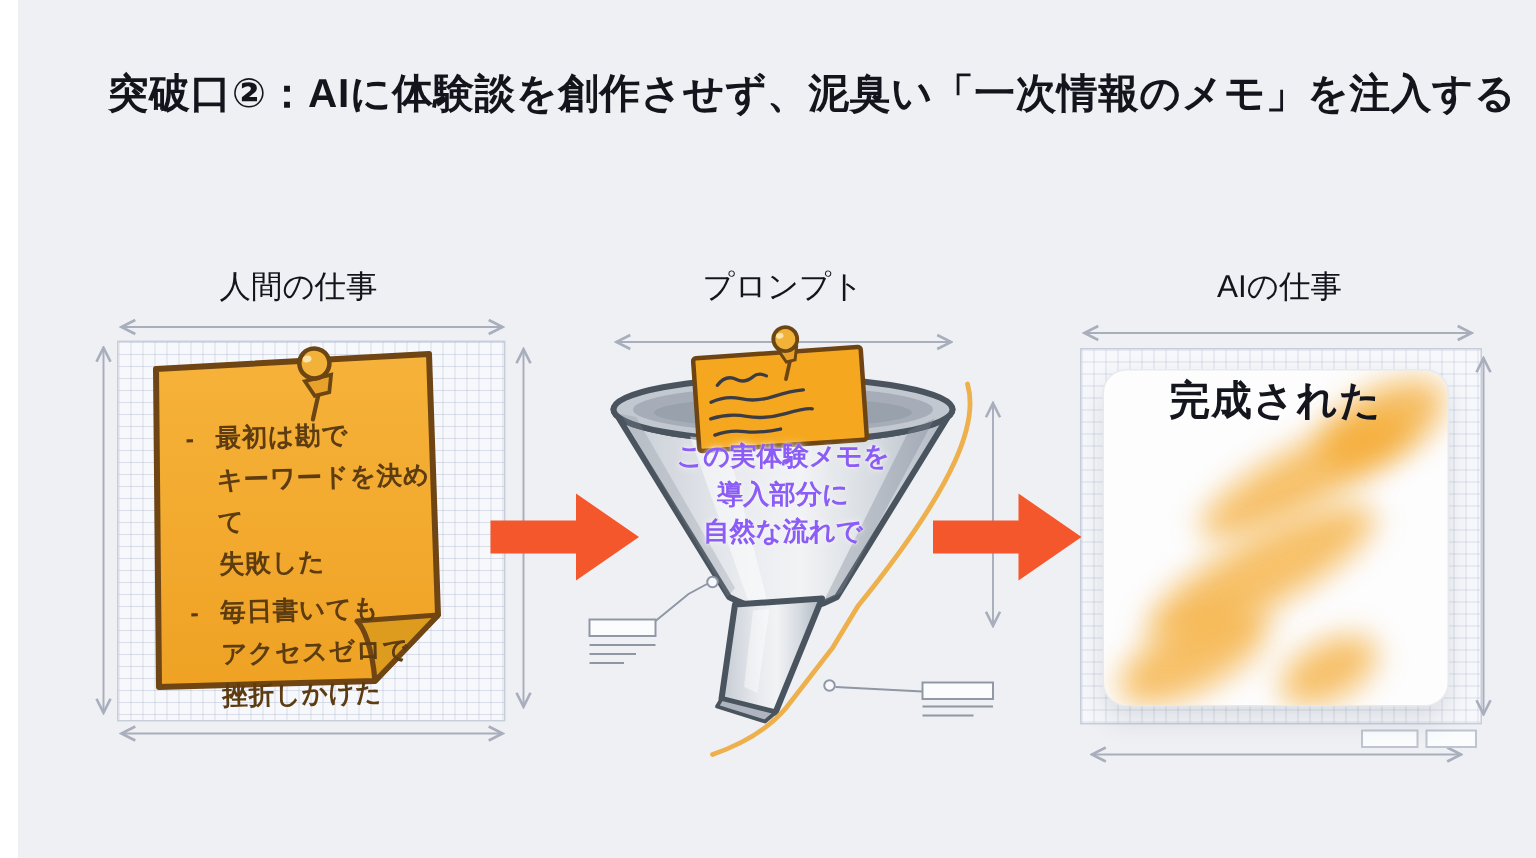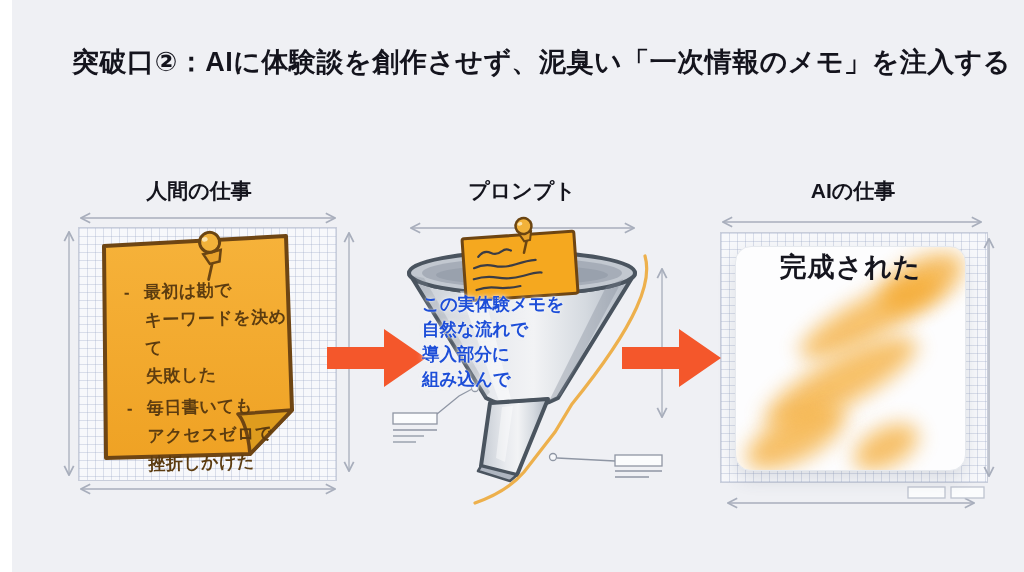--- a/index.html
+++ b/index.html
@@ -12,21 +12,21 @@
   .page-title{
     position:absolute;left:60px;top:44px;
     font-size:27px;font-weight:800;color:#14141D;letter-spacing:.5px;white-space:nowrap;
   }
   .page-subtitle{
     position:absolute;left:60px;top:98px;
     font-size:18px;font-weight:500;color:#2F303B;letter-spacing:.2px;white-space:nowrap;
   }
   .col-label{
     position:absolute;top:177px;transform:translateX(-50%);
-    font-size:21px;font-weight:700;color:#14141D;white-space:nowrap;
+    font-size:21px;font-weight:400;color:#14141D;white-space:nowrap;
   }
   .col-label.human{left:187px;}
   .col-label.prompt{left:510px;text-align:center;}
   .col-label.ai{left:841px;text-align:right;}
 
   .grid-paper{
     position:absolute;background-color:#F7F8FB;
     background-image:
       linear-gradient(rgba(168,178,205,.38) 1px, transparent 1px),
       linear-gradient(90deg, rgba(168,178,205,.38) 1px, transparent 1px);
@@ -43,22 +43,22 @@
     position:absolute;left:112px;top:277px;width:180px;z-index:4;
     transform:rotate(-1.5deg);
     color:#5C3C10;font-size:17px;font-weight:600;line-height:28px;letter-spacing:.5px;
   }
   .note-group{position:relative;padding-left:22px;}
   .note-group + .note-group{margin-top:4px;}
   .note-bullet{position:absolute;left:2px;top:0;}
 
   .funnel-instruction{
     position:absolute;left:510px;top:292px;width:200px;z-index:4;
-    transform:translateX(-50%);text-align:left;
-    font-size:17.5px;font-weight:800;color:#1d4ed8;line-height:25px;
+    transform:translateX(-50%);text-align:center;
+    font-size:17.5px;font-weight:800;color:#8b5cf6;line-height:25px;
     text-shadow:0 0 6px rgba(247,248,250,.95),0 0 2px rgba(247,248,250,.95);
   }
 
   .result-card{
     position:absolute;left:723px;top:246px;width:229px;height:223px;z-index:3;
     background:#FDFDFE;border:1px solid #E6E9EE;border-radius:16px;
     box-shadow:0 8px 18px rgba(70,80,100,.16);
     overflow:hidden;
   }
   .blob{
@@ -214,23 +214,22 @@
     <div class="note-group">
       <span class="note-bullet">-</span>
       <div>毎日書いても</div>
       <div>アクセスゼロで</div>
       <div>挫折しかけた</div>
     </div>
   </div>
 
   <div class="funnel-instruction">
     <div>この実体験メモを</div>
+    <div>導入部分に</div>
     <div>自然な流れで</div>
-    <div>導入部分に</div>
-    <div>組み込んで</div>
   </div>
 
   <div class="result-card">
     <div class="blob b1"></div>
     <div class="blob b2"></div>
     <div class="blob b3"></div>
     <div class="blob b4"></div>
     <div class="blob b5"></div>
     <div class="result-text">
       <div>完成された</div>

